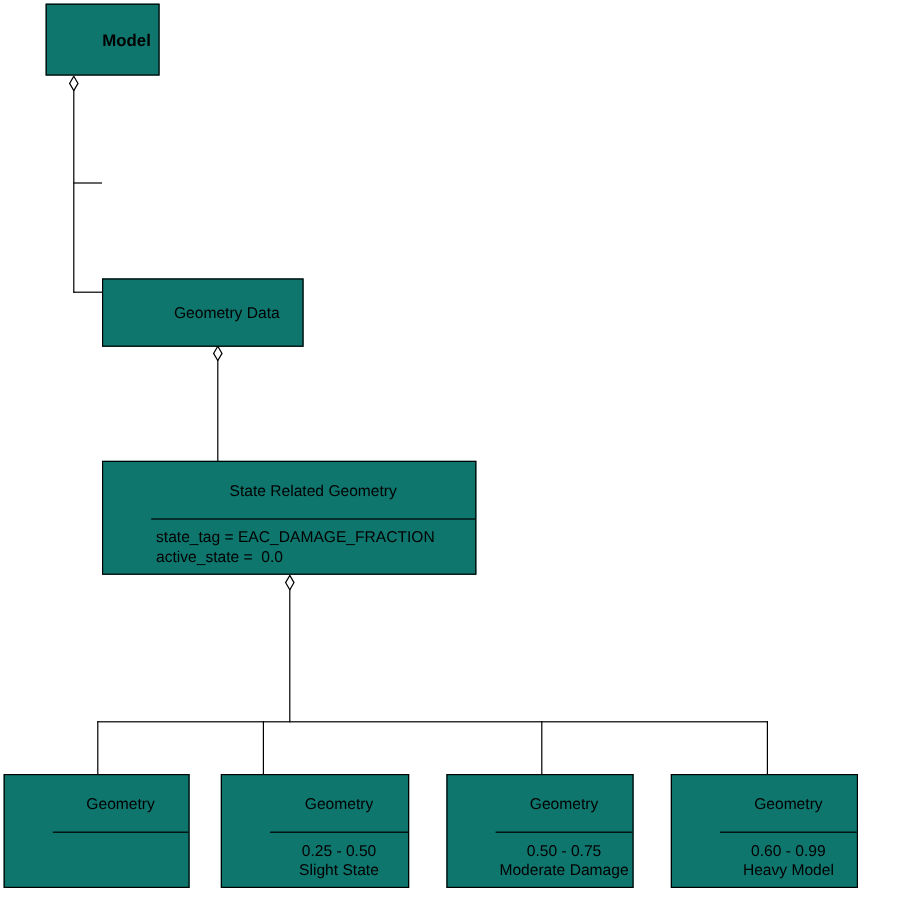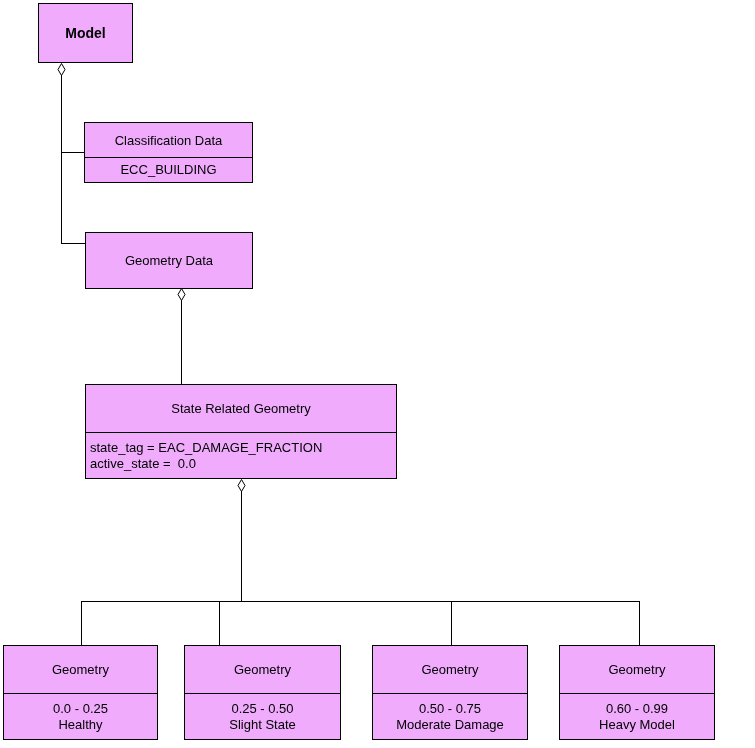--- a/index.html
+++ b/index.html
@@ -18,23 +18,24 @@
     height: 748px;
     background: #ffffff;
     overflow: hidden;
   }
 
   
   .uml-box {
     position: absolute;
     box-sizing: border-box;
     border: 1px solid #000000;
-    background: #f0abfc;
+    background: #0f766e;
     display: flex;
     flex-direction: column;
+    padding-left: 40px;
   }
   .uml-name {
     box-sizing: border-box;
     display: flex;
     align-items: center;
     justify-content: center;
     text-align: center;
     font-size: 13px;
     line-height: 15px;
     padding: 0 4px;
@@ -107,27 +108,20 @@
       <polygon points="4.5,0.5 8,6.5 4.5,12.5 1,6.5" fill="#ffffff" stroke="#000000" stroke-width="1"></polygon>
     </svg>
   </div>
 
   <div class="line-v" style="left:61px; top:75px; height:169px;"></div>
 
   <div class="line-h" style="left:61px; top:152px; width:24px;"></div>
 
   <div class="line-h" style="left:61px; top:243px; width:25px;"></div>
 
-  <div class="uml-box" style="left:84px; top:122px; width:169px; height:61px;">
-    <div class="uml-name" style="height:34px;">Classification Data</div>
-    <div class="uml-divider"></div>
-    <div class="uml-compartment center">
-      <div class="attr-line">ECC_BUILDING</div>
-    </div>
-  </div>
 
   <div class="uml-box" style="left:85px; top:232px; width:168px; height:57px;">
     <div class="uml-name" style="height:100%;">Geometry Data</div>
   </div>
 
   <div class="diamond" style="left:177px; top:288px;">
     <svg width="9" height="13" viewBox="0 0 9 13">
       <polygon points="4.5,0.5 8,6.5 4.5,12.5 1,6.5" fill="#ffffff" stroke="#000000" stroke-width="1"></polygon>
     </svg>
   </div>
@@ -154,24 +148,20 @@
   <div class="line-h" style="left:81px; top:601px; width:559px;"></div>
 
   <div class="line-v" style="left:81px; top:601px; height:45px;"></div>
   <div class="line-v" style="left:219px; top:601px; height:45px;"></div>
   <div class="line-v" style="left:451px; top:601px; height:45px;"></div>
   <div class="line-v" style="left:639px; top:601px; height:45px;"></div>
 
   <div class="uml-box" style="left:3px; top:645px; width:155px; height:95px;">
     <div class="uml-name" style="height:47px;">Geometry</div>
     <div class="uml-divider"></div>
-    <div class="uml-compartment center">
-      <div class="attr-line">0.0 - 0.25</div>
-      <div class="attr-line">Healthy</div>
-    </div>
   </div>
 
   <div class="uml-box" style="left:184px; top:645px; width:157px; height:95px;">
     <div class="uml-name" style="height:47px;">Geometry</div>
     <div class="uml-divider"></div>
     <div class="uml-compartment center">
       <div class="attr-line">0.25 - 0.50</div>
       <div class="attr-line">Slight State</div>
     </div>
   </div>

